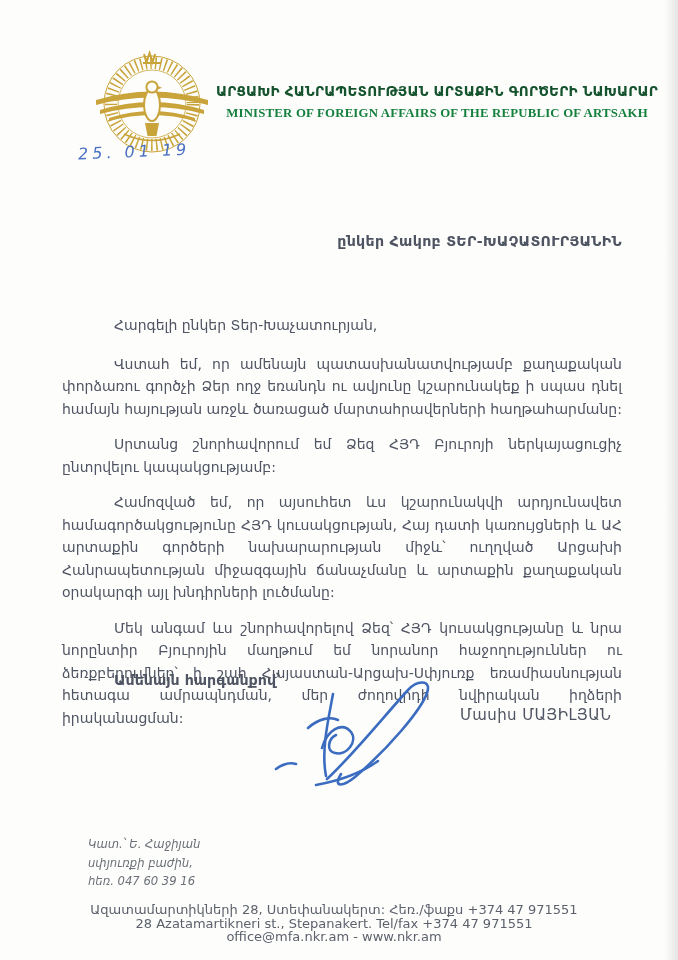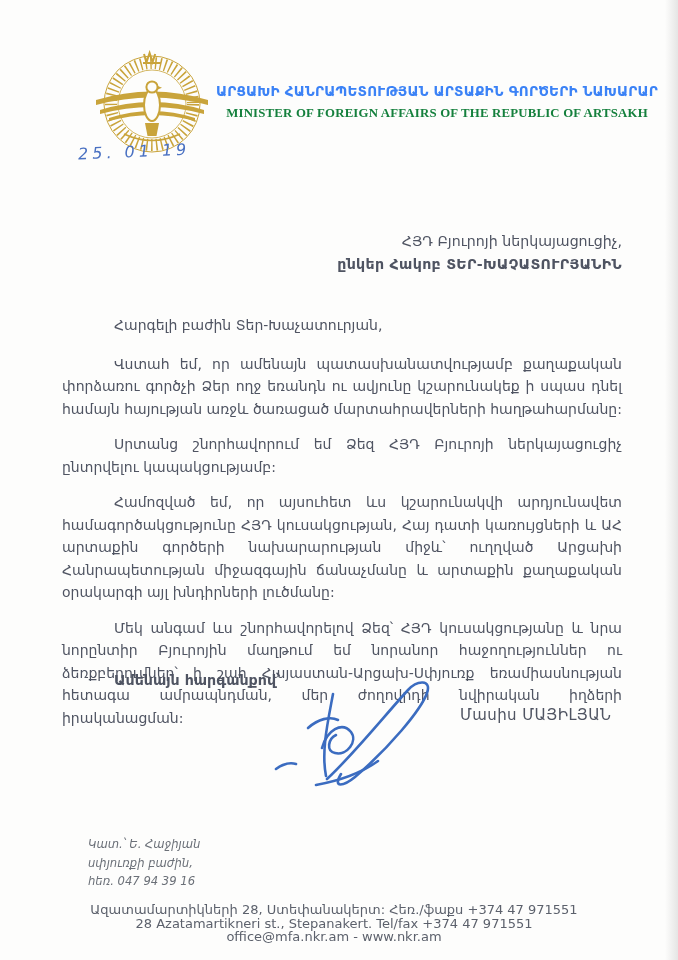--- a/index.html
+++ b/index.html
@@ -12,21 +12,21 @@
     color:#4f5462;
   }
   .scan-edge{
     position:absolute;top:0;right:0;width:13px;height:100%;
     background:linear-gradient(to right, rgba(120,120,120,0) 0%, rgba(120,120,120,0.18) 100%);
   }
   
   .emblem{position:absolute;left:94px;top:50px;width:116px;height:104px;}
   .titles{position:absolute;left:212px;top:82px;width:450px;text-align:center;}
   .title-hy{
-    font-size:13.6px;font-weight:bold;color:#3b82f6;letter-spacing:0.2px;
+    font-size:13.6px;font-weight:bold;color:#14532d;letter-spacing:0.2px;
     line-height:18px;
   }
   .title-en{
     font-family:"Liberation Serif",serif;
     font-size:12.8px;font-weight:bold;color:#15803d;
     margin-top:5px;line-height:16px;letter-spacing:0.2px;
   }
   .date-hand{
     position:absolute;left:78px;top:142px;
     font-style:italic;
@@ -100,26 +100,25 @@
   </div>
 
   <div class="titles">
     <div class="title-hy">ԱՐՑԱԽԻ ՀԱՆՐԱՊԵՏՈՒԹՅԱՆ ԱՐՏԱՔԻՆ ԳՈՐԾԵՐԻ ՆԱԽԱՐԱՐ</div>
     <div class="title-en">MINISTER OF FOREIGN AFFAIRS OF THE REPUBLIC OF ARTSAKH</div>
   </div>
 
   <div class="date-hand">25. 01 19</div>
 
   <div class="recipient">
-    <div class="r1">ՀՅԴ Բյուրոյի ներկայացուցիչ,</div>
     <div class="r2">ընկեր Հակոբ ՏԵՐ-ԽԱՉԱՏՈՒՐՅԱՆԻՆ</div>
   </div>
 
   <div class="letter-body">
-    <p class="salutation">Հարգելի բաժին Տեր-Խաչատուրյան,</p>
+    <p class="salutation">Հարգելի ընկեր Տեր-Խաչատուրյան,</p>
     <p>Վստահ եմ, որ ամենայն պատասխանատվությամբ քաղաքական փորձառու գործչի Ձեր ողջ եռանդն ու ավյունը կշարունակեք ի սպաս դնել համայն հայության առջև ծառացած մարտահրավերների հաղթահարմանը:</p>
     <p>Սրտանց շնորհավորում եմ Ձեզ ՀՅԴ Բյուրոյի ներկայացուցիչ ընտրվելու կապակցությամբ:</p>
     <p>Համոզված եմ, որ այսուհետ ևս կշարունակվի արդյունավետ համագործակցությունը ՀՅԴ կուսակցության, Հայ դատի կառույցների և ԱՀ արտաքին գործերի նախարարության միջև՝ ուղղված Արցախի Հանրապետության միջազգային ճանաչմանը և արտաքին քաղաքական օրակարգի այլ խնդիրների լուծմանը:</p>
     <p>Մեկ անգամ ևս շնորհավորելով Ձեզ՝ ՀՅԴ կուսակցությանը և նրա նորընտիր Բյուրոյին մաղթում եմ նորանոր հաջողություններ ու ձեռքբերումներ՝ ի շահ Հայաստան-Արցախ-Սփյուռք եռամիասնության հետագա ամրապնդման, մեր ժողովրդի նվիրական իղձերի իրականացման:</p>
   </div>
 
   <div class="closing">
     <div class="valediction">Ամենայն հարգանքով՝</div>
 
     <div class="signature">
@@ -139,21 +138,21 @@
         </g>
       </svg>
     </div>
 
     <div class="signatory">Մասիս ՄԱՅԻԼՅԱՆ</div>
   </div>
 
   <div class="executor">
     <div>Կատ.՝ Ե. Հաջիյան</div>
     <div>սփյուռքի բաժին,</div>
-    <div>հեռ. 047 94 39 16</div>
+    <div>հեռ. 047 60 39 16</div>
   </div>
 
   <div class="footer">
     <div>Ազատամարտիկների 28, Ստեփանակերտ: Հեռ./ֆաքս +374 47 971551</div>
     <div>28 Azatamartikneri st., Stepanakert.  Tel/fax +374 47 971551</div>
     <div>office@mfa.nkr.am - www.nkr.am</div>
   </div>
 
 </div>
 

